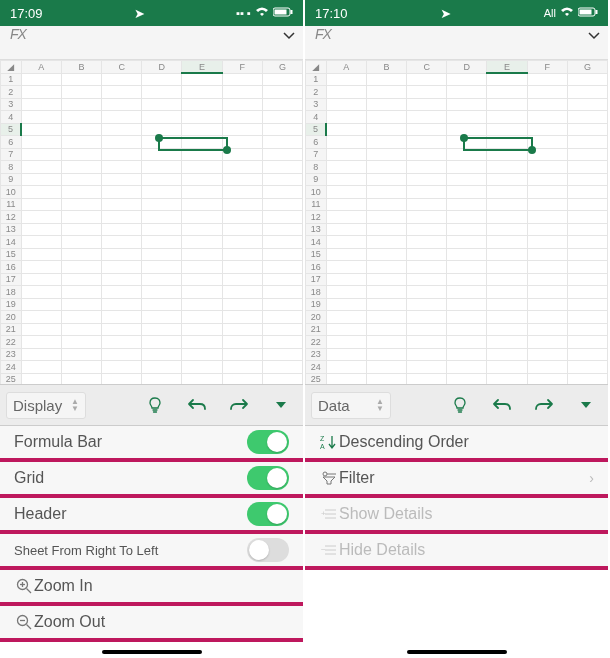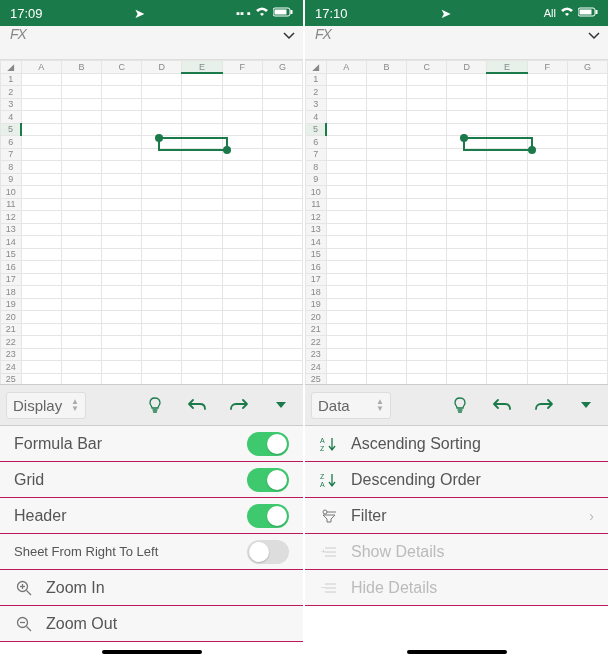--- a/index.html
+++ b/index.html
@@ -21,21 +21,21 @@
   .grid-table .rowh.sel { background: #e8f0ea; border-right: 2px solid #1a7a4a; }
   .selection-box { position: absolute; border: 2px solid #1a7a4a; background: transparent; pointer-events: none; }
   .sel-handle { position: absolute; width: 8px; height: 8px; border-radius: 50%; background: #1a7a4a; }
   .toolbar { height: 42px; background: #ececec; display: flex; align-items: center; padding: 0 6px; border-top: 1px solid #ccc; border-bottom: 1px solid #ccc; gap: 10px; }
   .tab-selector { display: flex; align-items: center; background: #f5f5f5; border: 1px solid #ddd; border-radius: 3px; padding: 4px 6px; color: #666; font-size: 15px; min-width: 80px; }
   .tab-chevrons { margin-left: auto; color: #aaa; font-size: 8px; line-height: 7px; display: flex; flex-direction: column; }
   .toolbar-spacer { flex: 1; }
   .toolbar-btn { width: 32px; height: 32px; display: flex; align-items: center; justify-content: center; color: #1a7a4a; }
   .dropdown-arrow { color: #1a7a4a; }
   .menu-list { background: #f7f7f7; }
-  .menu-item { display: flex; align-items: center; height: 36px; padding: 0 14px; border-bottom: 1px solid #be185d; font-size: 16px; color: #555; gap: 12px; }
+  .menu-item { display: flex; align-items: center; height: 36px; padding: 0 14px; border-bottom: 4px solid #be185d; font-size: 16px; color: #555; }
   .menu-item.disabled { color: #bbb; }
   .menu-item .chevron-right { margin-left: auto; color: #bbb; font-size: 14px; }
   .toggle { width: 42px; height: 24px; border-radius: 12px; position: relative; margin-left: auto; }
   .toggle.on { background: #3ec96e; }
   .toggle.off { background: #ddd; }
   .toggle .knob { position: absolute; width: 20px; height: 20px; border-radius: 50%; background: #fff; top: 2px; box-shadow: 0 1px 2px rgba(0,0,0,0.2); }
   .toggle.on .knob { right: 2px; }
   .toggle.off .knob { left: 2px; }
   .menu-icon { width: 20px; color: #555; display:flex; justify-content:center; }
   .menu-icon.green { color: #1a7a4a; }
@@ -746,30 +746,20 @@
         <svg width="14" height="10" viewBox="0 0 14 10">
           <path d="M2 2 L7 8 L12 2 Z" fill="#1a7a4a"></path>
         </svg>
       </div>
   </div>
 
   <div class="menu-list">
     <div class="menu-item">
       <span class="menu-icon green">
           <svg width="18" height="16" viewBox="0 0 18 16">
-            <text x="0" y="7" font-size="7" fill="#1a7a4a">A</text>
-            <text x="0" y="15" font-size="7" fill="#1a7a4a">Z</text>
-            <path d="M12 2 L12 13 M9 10 L12 14 L15 10" stroke="#1a7a4a" stroke-width="1.3" fill="none"></path>
-          </svg>
-        </span>
-      <span>Ascending Sorting</span>
-    </div>
-    <div class="menu-item">
-      <span class="menu-icon green">
-          <svg width="18" height="16" viewBox="0 0 18 16">
             <text x="0" y="7" font-size="7" fill="#1a7a4a">Z</text>
             <text x="0" y="15" font-size="7" fill="#1a7a4a">A</text>
             <path d="M12 2 L12 13 M9 10 L12 14 L15 10" stroke="#1a7a4a" stroke-width="1.3" fill="none"></path>
           </svg>
         </span>
       <span>Descending Order</span>
     </div>
     <div class="menu-item">
       <span class="menu-icon">
           <svg width="16" height="14" viewBox="0 0 16 14">

